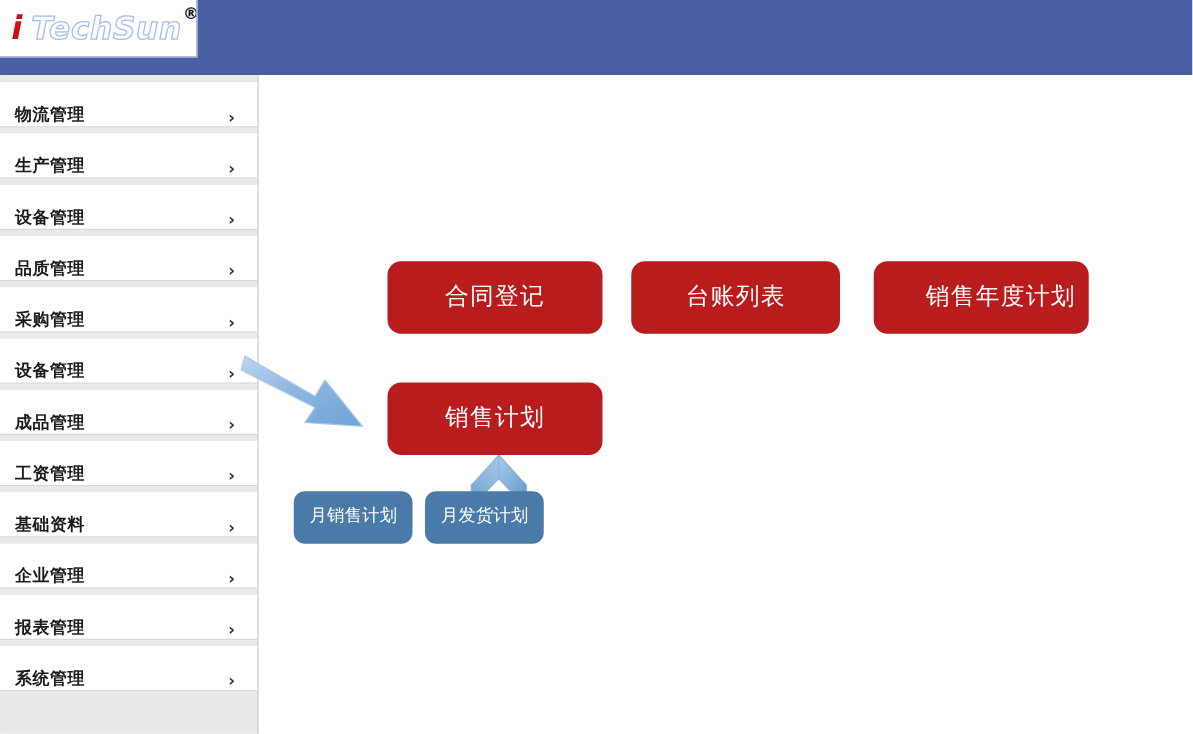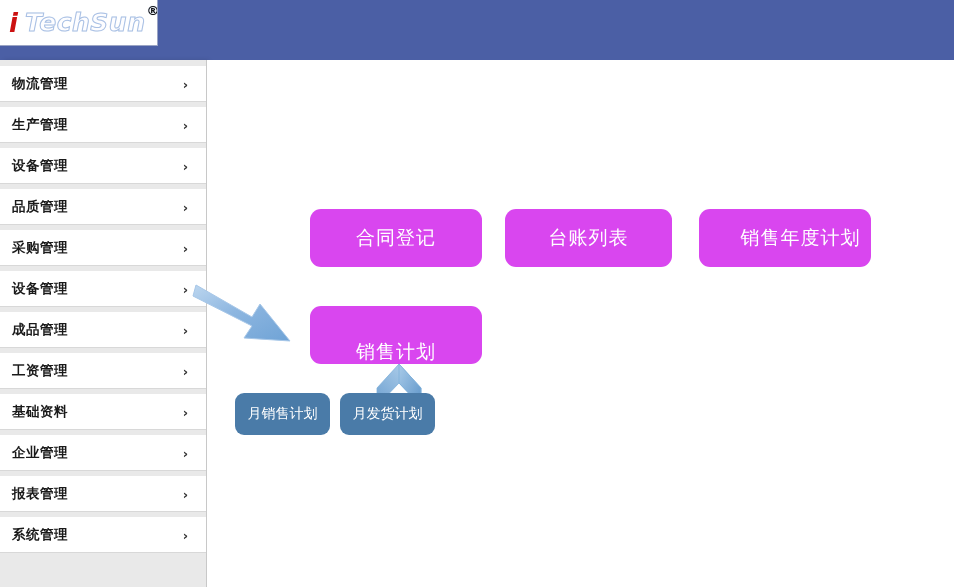--- a/index.html
+++ b/index.html
@@ -86,21 +86,21 @@
     padding-top: 6px;
   }
   .menu-item {
     position: relative;
     height: 36px;
     margin-bottom: 5px;
     background: #ffffff;
     border-top: 1px solid #ffffff;
     border-bottom: 1px solid #d8d8d8;
     display: flex;
-    align-items: center;
+    align-items: flex-end;
     justify-content: space-between;
     padding: 0 18px 0 12px;
     cursor: pointer;
   }
   .menu-label {
     font-family: "DejaVu Sans", "Liberation Sans", sans-serif;
     font-size: 13.5px;
     font-weight: bold;
     color: #1a1a1a;
     letter-spacing: 0.5px;
@@ -128,21 +128,21 @@
     display: flex;
     align-items: center;
     justify-content: center;
     text-align: center;
     color: #ffffff;
     font-family: "DejaVu Sans", "Liberation Sans", sans-serif;
     cursor: pointer;
     line-height: 1.25;
   }
   .node-light {
-    background: #d946ef;
+    background: #b91c1c;
     font-size: 19px;
     letter-spacing: 1px;
   }
   .node-dark {
     background: #4a7ba8;
     font-size: 14px;
     border-radius: 9px;
     letter-spacing: 0px;
     padding: 0 4px;
   }
@@ -252,21 +252,21 @@
     </div>
 
     <div class="node node-light" style="left:298px; top:149px; width:167px; height:58px;">
       <span>台账列表</span>
     </div>
 
     <div class="node node-light" style="left:492px; top:149px; width:172px; height:58px;padding-left:31px;">
       <span>销售年度计划</span>
     </div>
 
-    <div class="node node-light" style="left:103px; top:246px; width:172px; height:58px;align-items:flex-end;">
+    <div class="node node-light" style="left:103px; top:246px; width:172px; height:58px;">
       <span>销售计划</span>
     </div>
 
     <svg class="callout-chevron" style="left:167px; top:302px;" width="50" height="48" viewBox="0 0 50 48">
       <defs>
         <linearGradient id="chevGradL" x1="0" y1="1" x2="1" y2="0">
           <stop offset="0%" stop-color="#6da0d0"></stop>
           <stop offset="100%" stop-color="#bcd8f0"></stop>
         </linearGradient>
         <linearGradient id="chevGradR" x1="1" y1="1" x2="0" y2="0">

